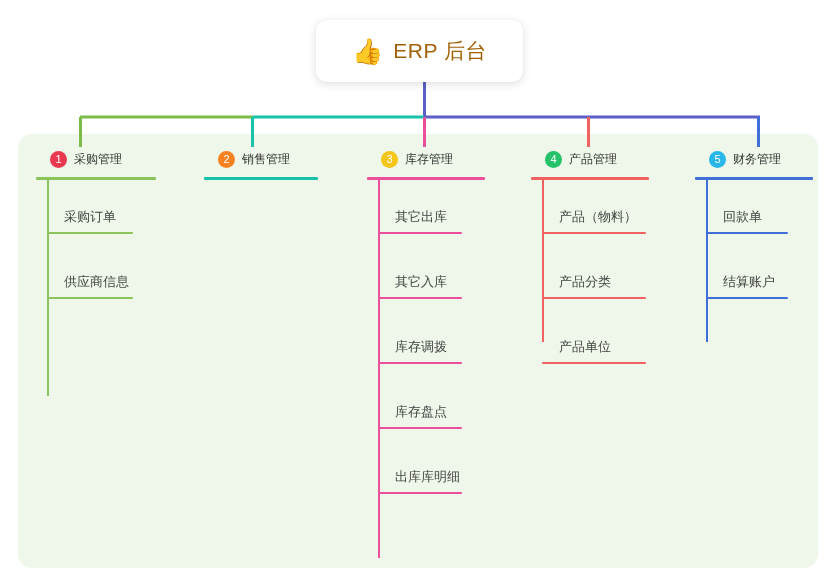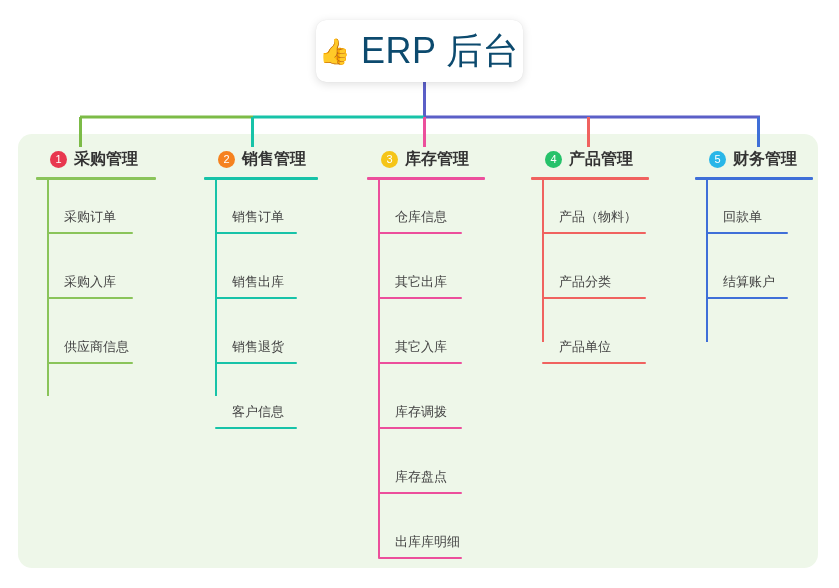--- a/index.html
+++ b/index.html
@@ -35,22 +35,22 @@
     display: flex;
     align-items: center;
     gap: 10px;
   }
   #root-emoji {
     font-size: 25px;
     line-height: 1;
     font-family: "DejaVu Sans", sans-serif;
   }
   #root-title {
-    font-size: 36px;
-    color: #0c4a6e;
+    font-size: 21px;
+    color: #a16207;
     letter-spacing: 0.5px;
     white-space: nowrap;
   }
 
   
   #connectors {
     position: absolute;
     left: 0;
     top: 0;
     width: 839px;
@@ -87,24 +87,23 @@
     height: 17px;
     border-radius: 50%;
     color: #ffffff;
     font-size: 11px;
     line-height: 17px;
     text-align: center;
     flex: 0 0 auto;
     font-family: "Liberation Sans", sans-serif;
   }
   .col-title {
-    font-size: 16px;
+    font-size: 12px;
     color: #333333;
     white-space: nowrap;
-    font-weight: bold;
   }
   .head-rule {
     height: 3px;
     margin-top: 5px;
     border-radius: 1px;
   }
   .children {
     position: relative;
     margin-top: 0;
   }
@@ -171,68 +170,41 @@
         <span class="col-title">采购管理</span>
       </div>
       <div class="head-rule" style="background: rgb(138, 196, 90); width: 120px;"></div>
       <div class="children">
         <div class="spine" style="background: rgb(138, 196, 90); height: 216px;"></div>
         <div class="leaf">
           <span class="leaf-label">采购订单</span>
           <div class="leaf-rule" style="background: rgb(138, 196, 90); width: 86px;"></div>
         </div>
         <div class="leaf">
-          <span class="leaf-label">采购入库</span>
-          <div class="leaf-rule" style="background: rgb(138, 196, 90); width: 86px;"></div>
-        </div>
-        <div class="leaf">
           <span class="leaf-label">供应商信息</span>
           <div class="leaf-rule" style="background: rgb(138, 196, 90); width: 86px;"></div>
         </div>
       </div>
     </div>
     <div class="column" style="left: 204px;">
       <div class="col-head">
         <span class="badge" style="background: rgb(245, 130, 31);">2</span>
         <span class="col-title">销售管理</span>
       </div>
       <div class="head-rule" style="background: rgb(23, 195, 168); width: 114px;"></div>
-      <div class="children">
-        <div class="spine" style="background: rgb(23, 195, 168); height: 216px;"></div>
-        <div class="leaf">
-          <span class="leaf-label">销售订单</span>
-          <div class="leaf-rule" style="background: rgb(23, 195, 168); width: 82px;"></div>
-        </div>
-        <div class="leaf">
-          <span class="leaf-label">销售出库</span>
-          <div class="leaf-rule" style="background: rgb(23, 195, 168); width: 82px;"></div>
-        </div>
-        <div class="leaf">
-          <span class="leaf-label">销售退货</span>
-          <div class="leaf-rule" style="background: rgb(23, 195, 168); width: 82px;"></div>
-        </div>
-        <div class="leaf">
-          <span class="leaf-label">客户信息</span>
-          <div class="leaf-rule" style="background: rgb(23, 195, 168); width: 82px;"></div>
-        </div>
-      </div>
     </div>
     <div class="column" style="left: 367px;">
       <div class="col-head">
         <span class="badge" style="background: rgb(245, 197, 24);">3</span>
         <span class="col-title">库存管理</span>
       </div>
       <div class="head-rule" style="background: rgb(236, 79, 156); width: 118px;"></div>
       <div class="children">
         <div class="spine" style="background: rgb(236, 79, 156); height: 378px;"></div>
         <div class="leaf">
-          <span class="leaf-label">仓库信息</span>
-          <div class="leaf-rule" style="background: rgb(236, 79, 156); width: 84px;"></div>
-        </div>
-        <div class="leaf">
           <span class="leaf-label">其它出库</span>
           <div class="leaf-rule" style="background: rgb(236, 79, 156); width: 84px;"></div>
         </div>
         <div class="leaf">
           <span class="leaf-label">其它入库</span>
           <div class="leaf-rule" style="background: rgb(236, 79, 156); width: 84px;"></div>
         </div>
         <div class="leaf">
           <span class="leaf-label">库存调拨</span>
           <div class="leaf-rule" style="background: rgb(236, 79, 156); width: 84px;"></div>

